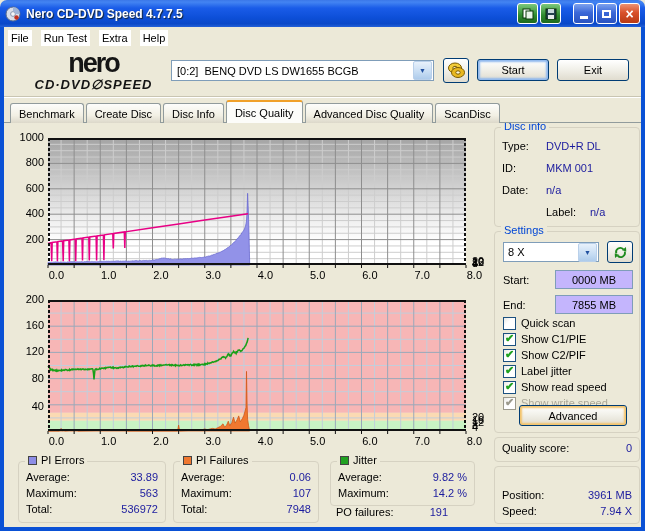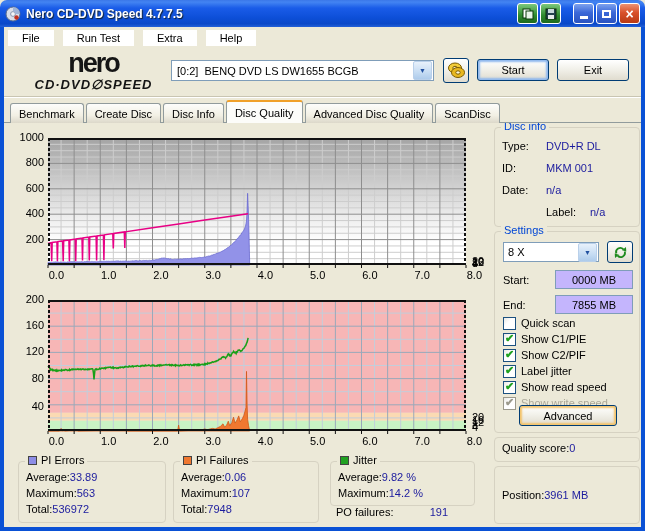--- a/index.html
+++ b/index.html
@@ -21,21 +21,21 @@
     display:flex;align-items:center;justify-content:center;cursor:default;}
   .tb-green{background:linear-gradient(180deg,#7CC87C,#2E8A2E 60%,#1E6A1E);}
   .tb-blue{background:linear-gradient(180deg,#7DA1EE,#3B68D8 45%,#2A53C0);}
   .tb-red{background:linear-gradient(180deg,#EE9272,#D9512B 45%,#B93A14);}
   .glyph-min{width:8px;height:3px;background:#fff;margin-top:8px;}
   .glyph-max{width:9px;height:8px;border:2px solid #fff;box-sizing:border-box;}
   .glyph-x{color:#fff;font-weight:bold;font-size:14px;line-height:1;}
   
   .menubar{position:absolute;left:4px;top:27px;right:4px;height:21px;background:#ECE9D8;
     display:flex;align-items:center;gap:9px;padding-left:4px;z-index:40;}
-  .menu-item{background:#fff;padding:2px 14px;cursor:default;}
+  .menu-item{background:#fff;padding:2px 3px;cursor:default;}
   
   .logo{position:absolute;left:16px;top:50px;width:155px;text-align:center;line-height:1;}
   .logo-nero{font-size:27px;font-weight:900;letter-spacing:-2px;color:#151515;}
   .logo-sub{font-size:13px;font-weight:bold;font-style:italic;letter-spacing:1px;color:#151515;margin-top:1px;}
   .combo{position:absolute;left:171px;top:60px;width:263px;height:21px;background:#fff;
     border:1px solid #7F9DB9;box-sizing:border-box;display:flex;align-items:center;}
   .combo-text{flex:1;padding-left:5px;white-space:pre;overflow:hidden;}
   .combo-arrow{width:17px;height:17px;margin:1px;border:1px solid #B9D0EA;border-radius:2px;
     background:linear-gradient(180deg,#E8F1FB,#C6DCF3 60%,#AECBEB);display:flex;align-items:center;
     justify-content:center;color:#2050A0;font-size:7px;}
@@ -63,39 +63,39 @@
   .yl{left:-40px;top:0;width:36px;}
   .yl span{position:absolute;right:0;width:36px;text-align:right;}
   .yr span{position:absolute;left:0;width:26px;text-align:left;}
   .xl span{position:absolute;width:32px;text-align:right;}
   
   .group{position:absolute;border:1px solid #D6D2C2;border-radius:4px;box-sizing:border-box;background:transparent;}
   .gcap{position:absolute;top:-8px;left:6px;background:#ECE9D8;padding:0 3px;color:#0046D5;
     display:flex;align-items:center;gap:4px;white-space:nowrap;}
   .gcap.black{color:#000;}
   .legend{width:9px;height:9px;border:1px solid #444;box-sizing:border-box;display:inline-block;}
-  .row{position:absolute;left:7px;right:7px;display:flex;justify-content:flex-start;align-items:center;}
+  .row{position:absolute;left:7px;right:7px;display:flex;justify-content:space-between;align-items:center;}
   .lbl{color:#000;white-space:nowrap;}
   .val{color:#1B1B9E;white-space:nowrap;}
   
   .tfield{position:absolute;background:#c4b5fd;border:1px solid #7F9DB9;box-sizing:border-box;
     font-family:"Liberation Sans",sans-serif;font-size:11px;text-align:center;color:#000;padding:0;}
   .combo-sm{position:absolute;background:#fff;border:1px solid #7F9DB9;box-sizing:border-box;
     display:flex;align-items:center;}
   .combo-sm .combo-text{padding-left:4px;}
   .sq-btn{position:absolute;}
   .cbrow{position:absolute;left:8px;display:flex;align-items:center;height:14px;cursor:default;}
   .cb{width:13px;height:13px;border:1px solid #1C5180;background:linear-gradient(135deg,#E8E8E4,#fff 40%);
     box-sizing:border-box;margin-right:5px;position:relative;flex:0 0 13px;}
   .cbrow.checked .cb::after{content:"✔";position:absolute;left:1px;top:-2px;color:#1FA11F;
     font-size:11px;font-weight:bold;}
   .cbrow.disabled .cb{border-color:#9C9A8C;}
   .cbrow.disabled .cb::after{color:#9C9A8C;}
   .cbrow.disabled .cblabel{color:#ACA899;}
-  .advanced-btn{position:absolute;left:24px;top:173px;width:98px;height:21px;
+  .advanced-btn{position:absolute;left:24px;top:173px;width:108px;height:21px;
     box-shadow:inset 0 0 2px 2px #F3C36B;}
   .po-row{position:absolute;left:336px;top:506px;width:112px;display:flex;justify-content:space-between;}
 </style>
 </head>
 <body>
 
 <div class="window">
   <div class="b-left"></div>
   <div class="b-right"></div>
   <div class="b-bottom"></div>
@@ -507,14 +507,18 @@
         <span class="lbl">Quality score:</span>
         <span class="val">0</span>
       </div>
   </div>
 
   <div class="group" style="left:494px;top:466px;width:146px;height:58px;">
     <div class="row" style="top:22px;">
         <span class="lbl">Position:</span>
         <span class="val">3961 MB</span>
       </div>
+    <div class="row" style="top:38px;">
+        <span class="lbl">Speed:</span>
+        <span class="val">7.94 X</span>
+      </div>
   </div>
 </div>
 
 </body></html>

